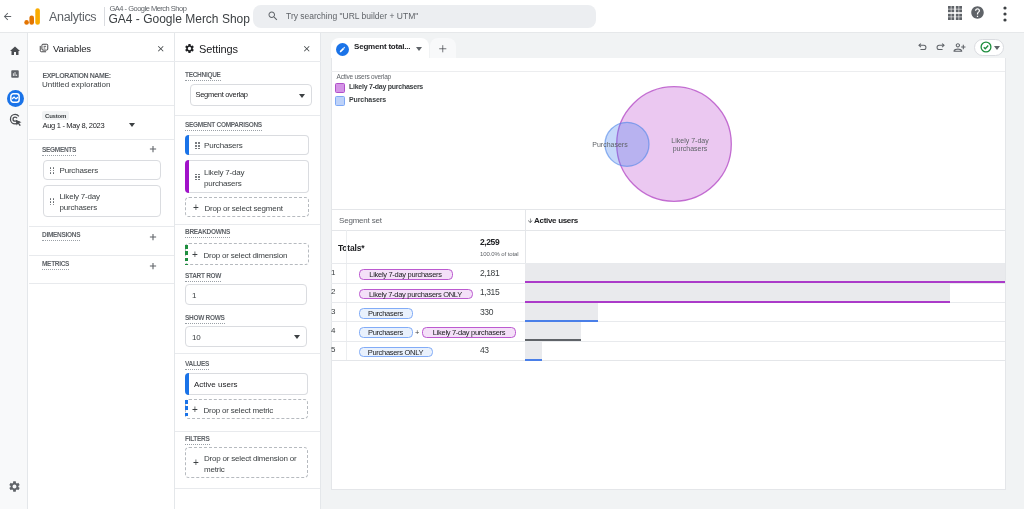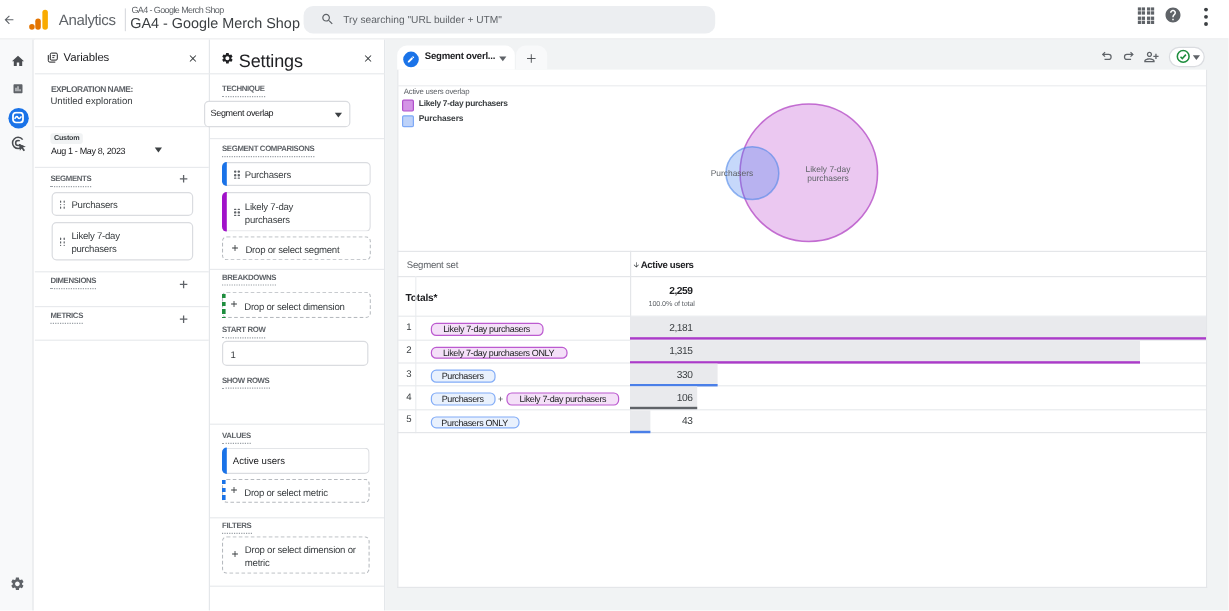--- a/index.html
+++ b/index.html
@@ -10,21 +10,21 @@
 .dotu { border-bottom:1px dotted #9aa0a6; padding-bottom:2px; }
 .card { position:absolute; background:#fff; border:1px solid #dadce0; border-radius:4px; }
 .dashcard { position:absolute; background:#fff; border:1px dashed #b6babf; border-radius:4px; color:#3c4043; }
 .hr { position:absolute; height:1px; background:#e8eaed; }
 .vr { position:absolute; width:1px; background:#e8eaed; }
 .handle { position:absolute; width:5px; height:7px; }
 .handle i { position:absolute; width:1.6px; height:1.6px; border-radius:50%; background:#5f6368; }
 .chip { position:absolute; height:10.5px; border-radius:4.5px; font-size:7.5px; letter-spacing:-0.3px; line-height:9.5px; text-align:center; color:#202124; white-space:nowrap; }
 .chip.p { background:#f4e0f8; border:1px solid #bc5ad0; }
 .chip.b { background:#e9f1fd; border:1px solid #82acf7; }
-.val { position:absolute; font-size:8.5px; letter-spacing:-0.4px; color:#3c4043; text-align:right; }
+.val { position:absolute; font-size:8.5px; letter-spacing:-0.4px; color:#3c4043; }
 .body8 { font-size:8px; letter-spacing:-0.2px; color:#3c4043; white-space:nowrap; }
 </style>
 </head>
 <body>
 <div id="app">
 
 <div class="abs" style="left:0;top:0;width:1024px;height:33px;background:#fff;border-bottom:1px solid #e6e8ea;"></div>
 <svg class="abs" style="left:2px;top:11px" width="11" height="11" viewBox="0 0 24 24" fill="#5f6368">
       <path d="M20 11H7.83l5.59-5.59L12 4l-8 8 8 8 1.41-1.41L7.83 13H20v-2z"></path>
     </svg>
@@ -152,27 +152,27 @@
 <svg class="abs" style="left:148px;top:260.5px" width="10" height="10" viewBox="0 0 24 24" fill="none" stroke="#5f6368" stroke-width="2.6">
       <path d="M12 4.5v15M4.5 12h15"></path>
     </svg>
 <div class="hr" style="left:29px;top:282.5px;width:145px;"></div>
 
 <div class="abs" style="left:175px;top:33px;width:146px;height:476px;background:#fff;border-right:1px solid #e4e7ea;"></div>
 <div class="abs" style="left:175px;top:33px;width:146px;height:29px;border-bottom:1px solid #e8eaed;"></div>
 <svg class="abs" style="left:184px;top:43px" width="11" height="11" viewBox="0 0 24 24" fill="#202124">
       <path d="M19.14 12.94c.04-.3.06-.61.06-.94 0-.32-.02-.64-.07-.94l2.03-1.58c.18-.14.23-.41.12-.61l-1.92-3.32c-.12-.22-.37-.29-.59-.22l-2.39.96c-.5-.38-1.03-.7-1.62-.94l-.36-2.54c-.04-.24-.24-.41-.48-.41h-3.84c-.24 0-.43.17-.47.41l-.36 2.54c-.59.24-1.13.57-1.62.94l-2.39-.96c-.22-.08-.47 0-.59.22L2.74 8.87c-.12.21-.08.47.12.61l2.03 1.58c-.05.3-.09.63-.09.94s.02.64.07.94l-2.03 1.58c-.18.14-.23.41-.12.61l1.92 3.32c.12.22.37.29.59.22l2.39-.96c.5.38 1.03.7 1.62.94l.36 2.54c.05.24.24.41.48.41h3.84c.24 0 .44-.17.47-.41l.36-2.54c.59-.24 1.13-.56 1.62-.94l2.39.96c.22.08.47 0 .59-.22l1.92-3.32c.12-.22.07-.47-.12-.61l-2.01-1.58zM12 15.6c-1.98 0-3.6-1.62-3.6-3.6s1.62-3.6 3.6-3.6 3.6 1.62 3.6 3.6-1.62 3.6-3.6 3.6z"></path>
     </svg>
-<div class="abs" style="left:199px;top:43px;font-size:15px;letter-spacing:-0.1px;color:#202124;">Settings</div>
+<div class="abs" style="left:199px;top:43px;font-size:11px;letter-spacing:-0.1px;color:#202124;">Settings</div>
 <svg class="abs" style="left:302px;top:44px" width="9.5" height="9.5" viewBox="0 0 24 24" fill="#3c4043">
       <path d="M19 6.41L17.59 5 12 10.59 6.41 5 5 6.41 10.59 12 5 17.59 6.41 19 12 13.41 17.59 19 19 17.59 13.41 12z"></path>
     </svg>
 
 <div class="lbl dotu" style="left:185px;top:70.5px;">TECHNIQUE</div>
-<div class="card" style="left:170px;top:84px;width:122px;height:21.5px;">
+<div class="card" style="left:190px;top:84px;width:122px;height:21.5px;">
   <div class="abs" style="left:4.5px;top:5px;font-size:7.5px;letter-spacing:-0.3px;color:#202124;">Segment overlap</div>
   <div class="abs" style="left:108px;top:8.5px;width:0;height:0;border-left:3.8px solid transparent;border-right:3.8px solid transparent;border-top:4.6px solid #3c4043;"></div>
 </div>
 <div class="hr" style="left:175px;top:115px;width:145px;"></div>
 
 <div class="lbl dotu" style="left:185px;top:121px;">SEGMENT COMPARISONS</div>
 <div class="card" style="left:185px;top:134.5px;width:124px;height:20.5px;border-left:none;">
   <div class="abs" style="left:0;top:-1px;width:3.5px;height:20.5px;background:#1a73e8;border-radius:4px 0 0 4px;"></div>
   <div class="handle" style="left:10px;top:6.8px">
         <i style="left:0;top:0"></i>
@@ -207,20 +207,24 @@
       <div class="abs" style="left:-1px;top:1px;width:2.5px;height:20px;background:repeating-linear-gradient(to bottom,#1e8e3e 0 3.6px,transparent 3.6px 6.4px);"></div>
   <div class="abs" style="left:6px;top:5px;font-size:10px;color:#3c4043;">+</div>
   <div class="abs body8" style="left:17.5px;top:7px;">Drop or select dimension</div>
 </div>
 
 <div class="lbl dotu" style="left:185px;top:272px;">START ROW</div>
 <div class="card" style="left:185px;top:284px;width:122px;height:21px;">
   <div class="abs body8" style="left:6px;top:6px;">1</div>
 </div>
 <div class="lbl dotu" style="left:185px;top:313.5px;">SHOW ROWS</div>
+<div class="card" style="left:185px;top:325.5px;width:122px;height:21px;">
+  <div class="abs body8" style="left:6px;top:6px;">10</div>
+  <div class="abs" style="left:108px;top:8.5px;width:0;height:0;border-left:3.8px solid transparent;border-right:3.8px solid transparent;border-top:4.6px solid #3c4043;"></div>
+</div>
 <div class="hr" style="left:175px;top:352.5px;width:145px;"></div>
 
 <div class="lbl dotu" style="left:185px;top:360px;">VALUES</div>
 <div class="card" style="left:185px;top:372.5px;width:123px;height:22px;border-left:none;">
   <div class="abs" style="left:0;top:-1px;width:3.5px;height:22px;background:#1a73e8;border-radius:4px 0 0 4px;"></div>
   <div class="abs body8" style="left:9px;top:6px;color:#202124;letter-spacing:0;">Active users</div>
 </div>
 <div class="dashcard" style="left:185px;top:398.5px;width:123px;height:20px;">
       <div class="abs" style="left:-1px;top:0.5px;width:2.5px;height:19px;background:repeating-linear-gradient(to bottom,#1a73e8 0 3.6px,transparent 3.6px 6.4px);"></div>
   <div class="abs" style="left:6px;top:4px;font-size:10px;color:#3c4043;">+</div>
@@ -237,21 +241,21 @@
 
 <div class="abs" style="left:321px;top:33px;width:703px;height:476px;background:#f1f3f4;"></div>
 
 <div class="abs" style="left:330.5px;top:58px;width:675px;height:432px;background:#fff;border:1px solid #e4e6e9;border-top:none;"></div>
 
 <div class="abs" style="left:330.5px;top:38px;width:98px;height:20px;background:#fff;border-radius:8px 8px 0 0;"></div>
 <div class="abs" style="left:335.5px;top:42.5px;width:13px;height:13px;border-radius:50%;background:#1a73e8;"></div>
 <svg class="abs" style="left:338.5px;top:45.5px" width="7" height="7" viewBox="0 0 24 24" fill="#fff">
       <path d="M3 17.25V21h3.75L17.81 9.94l-3.75-3.75L3 17.25zM20.71 7.04c.39-.39.39-1.02 0-1.41l-2.34-2.34c-.39-.39-1.02-.39-1.41 0l-1.83 1.83 3.75 3.75 1.83-1.83z"></path>
     </svg>
-<div class="abs" style="left:354px;top:41.5px;font-size:8px;letter-spacing:-0.2px;font-weight:bold;color:#202124;">Segment overl...</div>
+<div class="abs" style="left:354px;top:41.5px;font-size:8px;letter-spacing:-0.2px;font-weight:bold;color:#202124;">Segment total...</div>
 <div class="abs" style="left:415.5px;top:47px;width:0;height:0;border-left:3.5px solid transparent;border-right:3.5px solid transparent;border-top:4.5px solid #5f6368;"></div>
 
 <div class="abs" style="left:429.5px;top:38px;width:26px;height:20px;background:#f8f9fa;border-radius:8px 8px 0 0;"></div>
 <svg class="abs" style="left:437.5px;top:44px" width="9.5" height="9.5" viewBox="0 0 24 24" fill="none" stroke="#3c4043" stroke-width="1.8">
       <path d="M12 3v18M3 12h18"></path>
     </svg>
 
 <svg class="abs" style="left:917px;top:41px" width="11" height="11" viewBox="0 0 24 24" fill="none" stroke="#5f6368" stroke-width="2.2">
       <path d="M4.5 9.5 H15 a4.5 4.5 0 0 1 0 9 H7.5"></path>
       <path d="M8.5 5.5 L4.2 9.5 L8.5 13.5" fill="none"></path>

